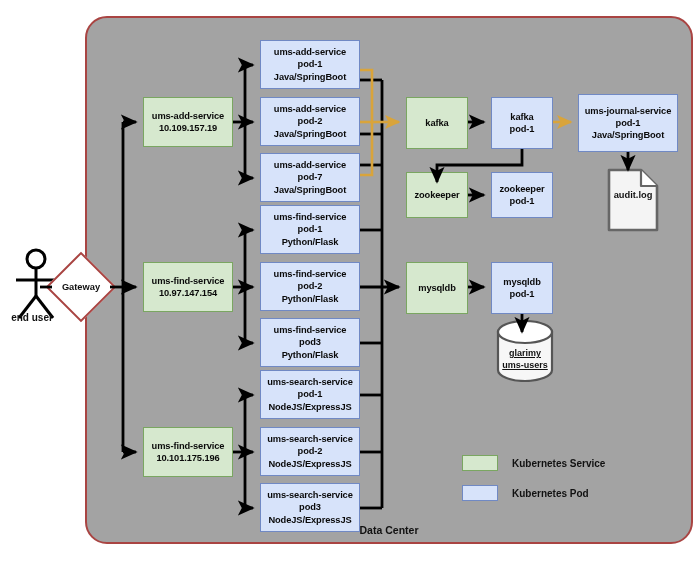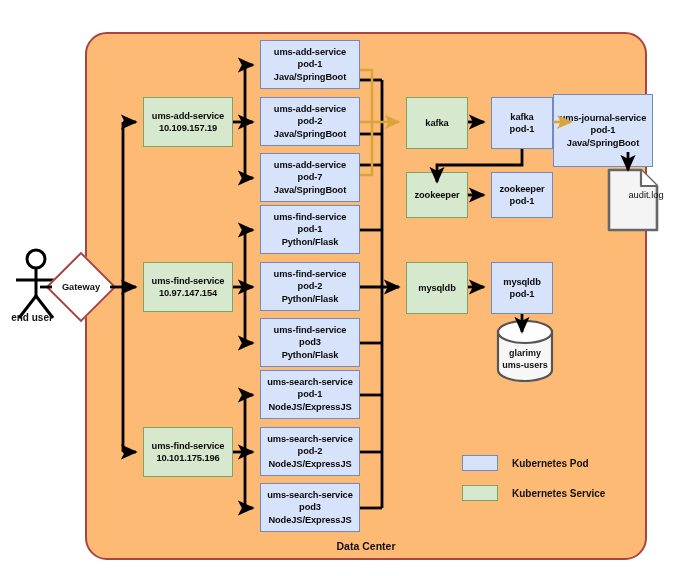--- a/index.html
+++ b/index.html
@@ -2,22 +2,22 @@
 <html><head>
 <meta charset="utf-8">
 <style>
   html,body{margin:0;padding:0;background:#ffffff;}
   body{width:700px;height:576px;overflow:hidden;
        font-family:"Liberation Sans","DejaVu Sans",sans-serif;}
   #stage{position:relative;width:700px;height:576px;}
 
   
   .datacenter{
-    position:absolute;left:85px;top:32px;width:562px;height:528px;
-    background:#fdba74;border:2.5px solid #a94442;border-radius:22px;
+    position:absolute;left:85px;top:16px;width:608px;height:528px;
+    background:#a3a3a3;border:2.5px solid #a94442;border-radius:22px;
     box-sizing:border-box;
   }
   .dc-label{
     position:absolute;left:0;right:0;bottom:6px;text-align:center;
     font-size:10.5px;font-weight:bold;color:#111;
   }
 
   
   .node{
     position:absolute;box-sizing:border-box;
@@ -47,28 +47,28 @@
   .actor{position:absolute;left:8px;top:248px;width:56px;height:75px;}
   .actor-label{
     position:absolute;left:-3px;top:312px;width:70px;text-align:center;
     font-size:10px;font-weight:bold;color:#111;
   }
 
   
   .doc{position:absolute;left:607px;top:168px;width:52px;height:64px;}
   .doc-label{
     position:absolute;left:607px;top:190px;width:52px;text-align:center;
-    font-size:9.3px;font-weight:normal;color:#111;padding-left:13px;
+    font-size:9.3px;font-weight:bold;color:#111;
   }
 
   
   .cyl{position:absolute;left:495px;top:320px;width:60px;height:62px;}
   .cyl-label{
     position:absolute;left:495px;top:348px;width:60px;text-align:center;
-    font-size:9px;font-weight:bold;color:#111;line-height:1.3;
+    font-size:9px;font-weight:bold;color:#111;line-height:1.3;text-decoration:underline;
   }
 
   
   .legend{position:absolute;left:462px;top:455px;width:180px;}
   .legend-row{display:flex;align-items:center;margin-bottom:14px;}
   .legend-swatch{width:36px;height:16px;box-sizing:border-box;margin-right:14px;}
   .legend-text{font-size:10px;font-weight:bold;color:#111;}
 
   
   #wires{position:absolute;left:0;top:0;width:700px;height:576px;
@@ -171,21 +171,21 @@
   </div>
 
   <div class="node svc" style="left:406px;top:172px;width:62px;height:46px;">
     <span>zookeeper</span>
   </div>
   <div class="node pod" style="left:491px;top:172px;width:62px;height:46px;">
     <span>zookeeper</span>
     <span>pod-1</span>
   </div>
 
-  <div class="node pod" style="left:553px;top:94px;width:100px;height:73px;">
+  <div class="node pod" style="left:578px;top:94px;width:100px;height:58px;">
     <span>ums-journal-service</span>
     <span>pod-1</span>
     <span>Java/SpringBoot</span>
   </div>
 
   <div class="node svc" style="left:406px;top:262px;width:62px;height:52px;">
     <span>mysqldb</span>
   </div>
   <div class="node pod" style="left:491px;top:262px;width:62px;height:52px;">
     <span>mysqldb</span>
@@ -206,26 +206,26 @@
       <ellipse cx="30" cy="12" rx="27" ry="11" fill="#ffffff" stroke="#555" stroke-width="2.2"></ellipse>
     </svg>
   </div>
   <div class="cyl-label">
     <div>glarimy</div>
     <div>ums-users</div>
   </div>
 
   <div class="legend">
     <div class="legend-row">
+      <div class="legend-swatch svc"></div>
+      <div class="legend-text">Kubernetes Service</div>
+    </div>
+    <div class="legend-row">
       <div class="legend-swatch pod"></div>
       <div class="legend-text">Kubernetes Pod</div>
-    </div>
-    <div class="legend-row">
-      <div class="legend-swatch svc"></div>
-      <div class="legend-text">Kubernetes Service</div>
     </div>
   </div>
 
   <svg id="wires">
     <defs>
       <marker id="ah" markerWidth="7" markerHeight="7" refX="5.4" refY="3" orient="auto" markerUnits="strokeWidth">
         <path d="M0,0.3 L6,3 L0,5.7 L1.4,3 Z" fill="#000"></path>
       </marker>
       <marker id="ao" markerWidth="7" markerHeight="7" refX="5.4" refY="3" orient="auto" markerUnits="strokeWidth">
         <path d="M0,0.3 L6,3 L0,5.7 L1.4,3 Z" fill="#d9a43b"></path>

